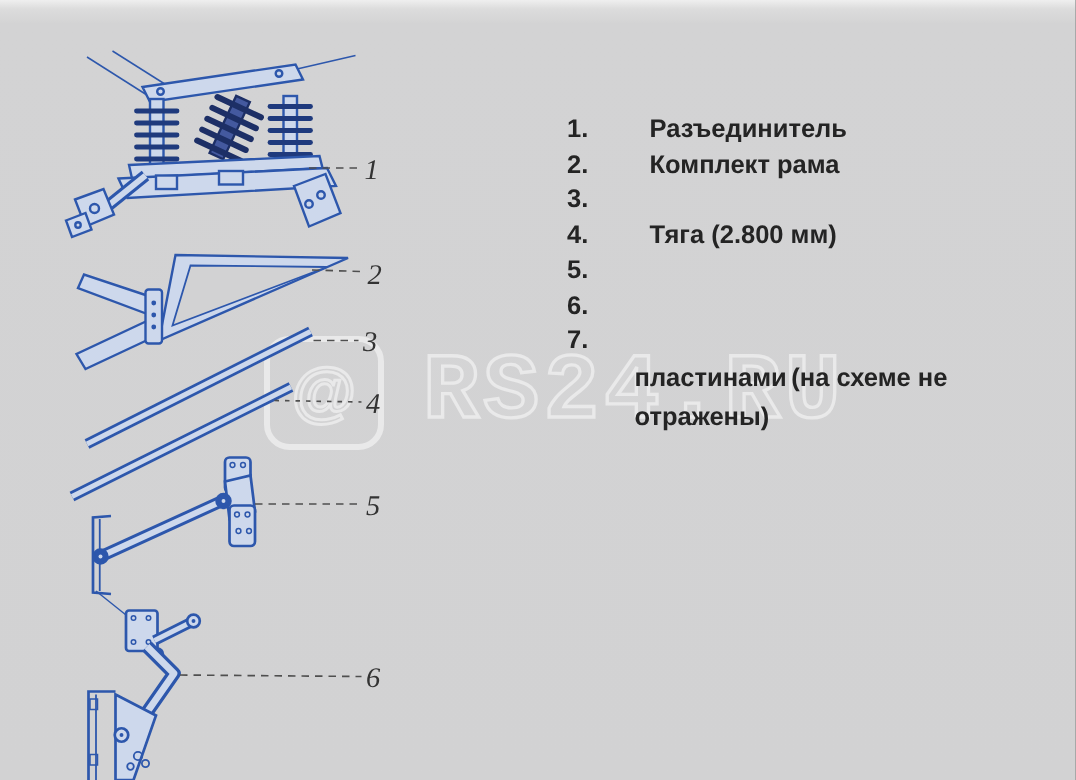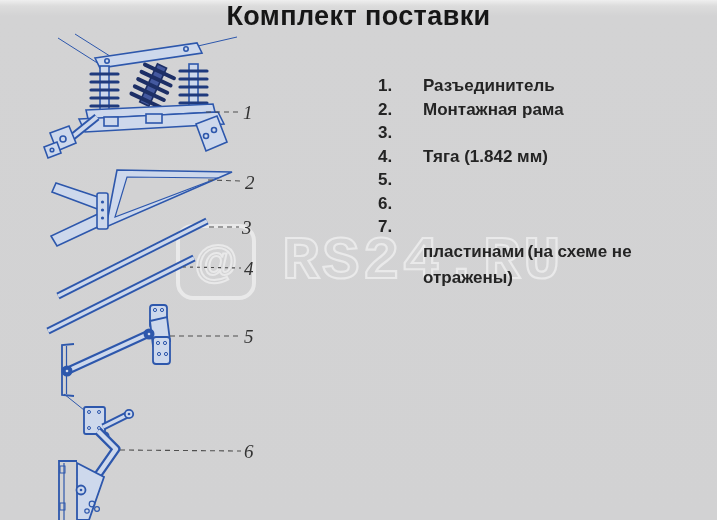--- a/index.html
+++ b/index.html
@@ -20,36 +20,35 @@
     font-size:44px;font-weight:700;color:transparent;-webkit-text-stroke:2px rgba(255,255,255,.5);
   }
   .wm-text{
     font-size:62px;font-weight:700;letter-spacing:3px;line-height:1;
     color:rgba(255,255,255,.06);font-family:Liberation Mono, monospace;-webkit-text-stroke:2.2px rgba(255,255,255,.5);
   }
   
   .legend{position:absolute;left:378px;top:74px;width:330px;color:#242424;}
   .legend-row{display:flex;font-size:17px;font-weight:700;line-height:23.5px;}
   .legend-num{width:45px;flex:0 0 45px;}
-  .legend-label{flex:1;}
+  .legend-label{flex:1;margin-left:10px;}
   .legend-cont{margin-left:45px;font-size:17px;font-weight:700;line-height:26px;}
   .legend-note{font-size:17px;font-weight:600;margin-left:3px;}
   .diagram{position:absolute;left:0;top:0;}
 </style>
 </head>
 <body>
 
 <div class="stage">
 
   <div class="watermark">
     <div class="wm-logo">@</div>
     <div class="wm-text">RS24.RU</div>
   </div>
 
-  <div class="title">Комплект поставки</div>
 
   <svg class="diagram" width="280" height="520" viewBox="0 0 280 520">
 
     <g stroke="#2d57ac" fill="none" stroke-width="1.6">
       <line x1="99" y1="64" x2="58" y2="38" stroke-width="1"></line>
       <line x1="113" y1="58" x2="75" y2="34" stroke-width="1"></line>
       <line x1="198" y1="46" x2="237" y2="37" stroke-width="1"></line>
       <polygon points="95,58 197,43 202,53 100,68" fill="#cdd8ec"></polygon>
       <circle cx="107" cy="61" r="2.2"></circle>
       <circle cx="186" cy="49" r="2.2"></circle>
@@ -177,28 +176,28 @@
     </g>
   </svg>
 
   <div class="legend">
     <div class="legend-row">
       <span class="legend-num">1.</span>
       <span class="legend-label">Разъединитель</span>
     </div>
     <div class="legend-row">
       <span class="legend-num">2.</span>
-      <span class="legend-label">Монтажная рама</span>
+      <span class="legend-label">Комплект рама</span>
     </div>
     <div class="legend-row">
       <span class="legend-num">3.</span>
     </div>
     <div class="legend-row">
       <span class="legend-num">4.</span>
-      <span class="legend-label">Тяга (1.842 мм)</span>
+      <span class="legend-label">Тяга (2.800 мм)</span>
     </div>
     <div class="legend-row">
       <span class="legend-num">5.</span>
     </div>
     <div class="legend-row">
       <span class="legend-num">6.</span>
     </div>
     <div class="legend-row">
       <span class="legend-num">7.</span>
     </div>

